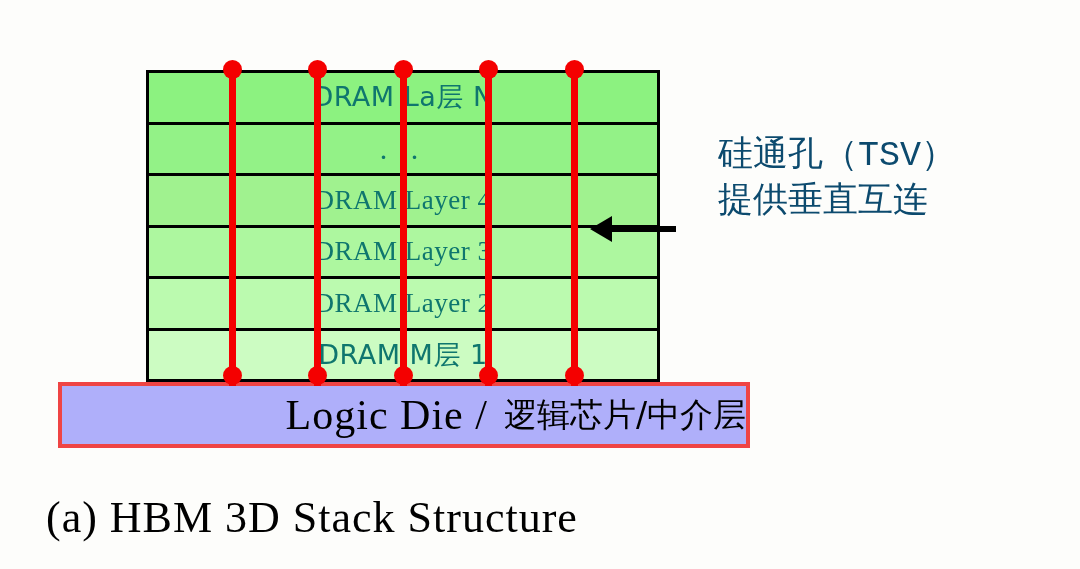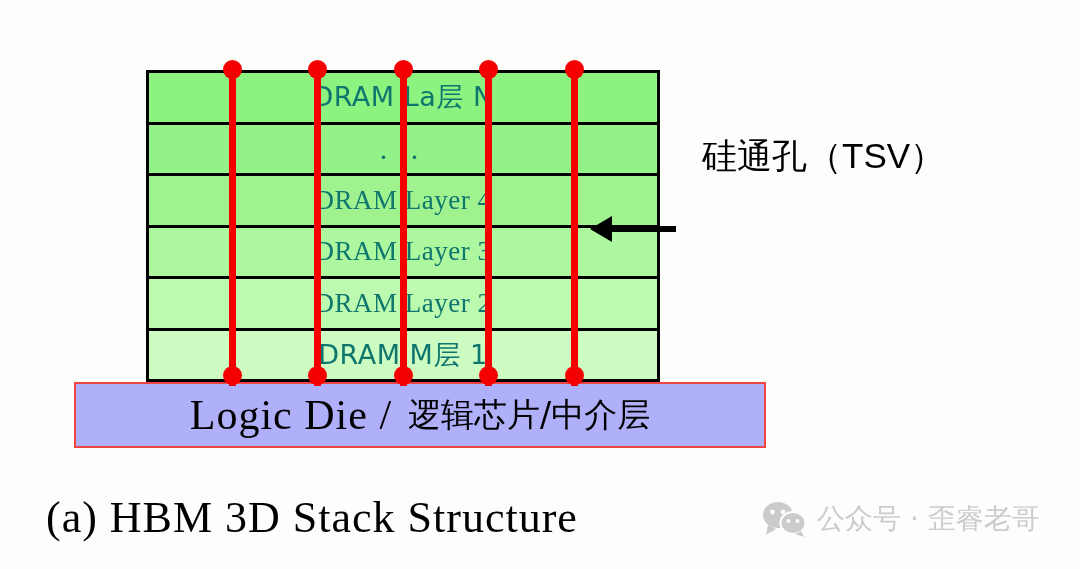--- a/index.html
+++ b/index.html
@@ -75,55 +75,55 @@
     width: 19px;
     height: 19px;
     border-radius: 50%;
     background: #f40000;
     z-index: 7;
   }
 
   
   .logic-die {
     position: absolute;
-    left: 74px;
+    left: 58px;
     top: 382px;
     width: 692px;
     height: 66px;
     background: #afafFA;
-    border: 2px solid #ef4444;
+    border: 4px solid #ef4444;
     box-sizing: border-box;
     display: flex;
     align-items: center;
-    justify-content: center;
+    justify-content: flex-end;
     z-index: 4;
   }
   .logic-en {
     font-size: 42px;
     font-family: "Liberation Serif", "DejaVu Serif", serif;
     color: #000;
     letter-spacing: 1px;
     white-space: nowrap;
   }
   .logic-cn {
     font-size: 33px;
     font-family: "DejaVu Sans", "Liberation Sans", sans-serif;
     color: #000;
     white-space: nowrap;
     margin-left: 16px;
   }
 
   
   .annotation {
     position: absolute;
-    left: 702px;
+    left: 718px;
     top: 133px;
     width: 350px;
-    font-family: Liberation Sans, sans-serif;
-    color: #000000;
+    font-family: Liberation Mono, monospace;
+    color: #0c4a6e;
     line-height: 1.32;
   }
   .annotation div {
     font-size: 35px;
     white-space: nowrap;
   }
 
   
   .arrow-shaft {
     position: absolute;
@@ -228,33 +228,19 @@
   <div class="logic-die">
     <span class="logic-en">Logic Die /</span>
     <span class="logic-cn">逻辑芯片/中介层</span>
   </div>
 
   <div class="arrow-shaft"></div>
   <div class="arrow-head"></div>
 
   <div class="annotation">
     <div>硅通孔（TSV）</div>
+    <div>提供垂直互连</div>
   </div>
 
   <div class="caption">(a) HBM 3D Stack Structure</div>
 
-  <div class="watermark">
-    <span class="wm-icon">
-      <svg width="46" height="36" viewBox="0 0 46 36" aria-hidden="true">
-        <ellipse cx="16" cy="14" rx="15" ry="13" fill="#c9c9c9"></ellipse>
-        <polygon points="6,24 4,34 14,28" fill="#c9c9c9"></polygon>
-        <circle cx="10.5" cy="11" r="2.4" fill="#fdfdfb"></circle>
-        <circle cx="21" cy="11" r="2.4" fill="#fdfdfb"></circle>
-        <ellipse cx="31" cy="22" rx="12.5" ry="11" fill="#c9c9c9" stroke="#fdfdfb" stroke-width="2.2"></ellipse>
-        <polygon points="39,30 42,36 33,33" fill="#c9c9c9"></polygon>
-        <circle cx="26.5" cy="20" r="2" fill="#fdfdfb"></circle>
-        <circle cx="35.5" cy="20" r="2" fill="#fdfdfb"></circle>
-      </svg>
-    </span>
-    <span class="wm-text">公众号 · 歪睿老哥</span>
-  </div>
 
 </div>
 
 </body></html>

